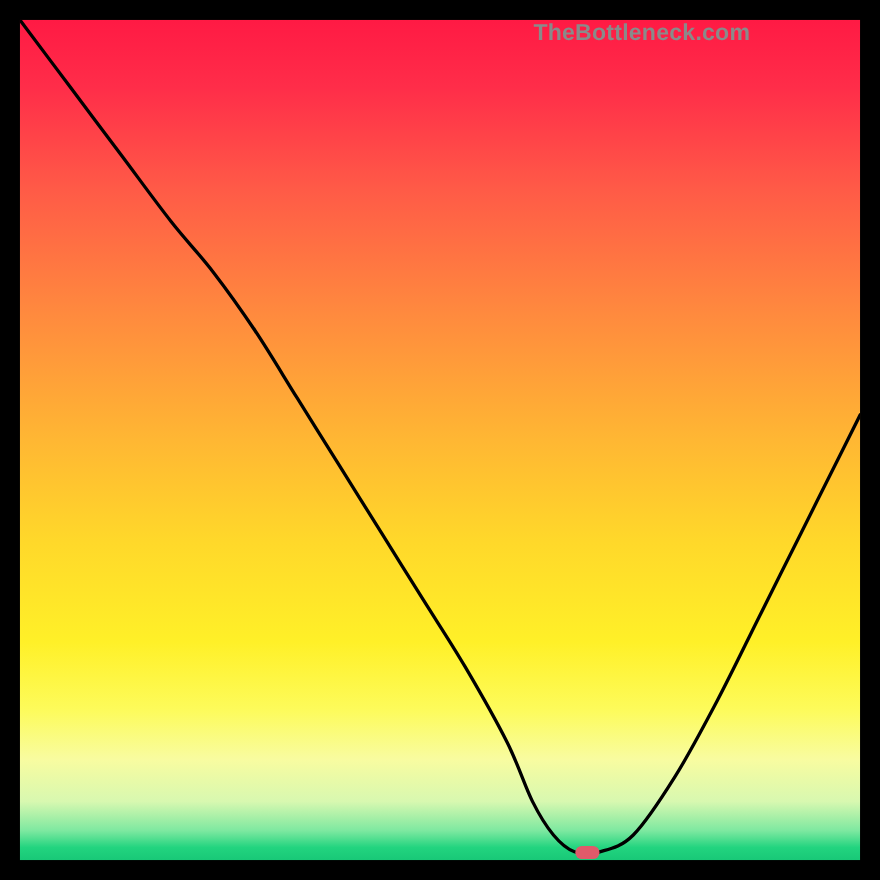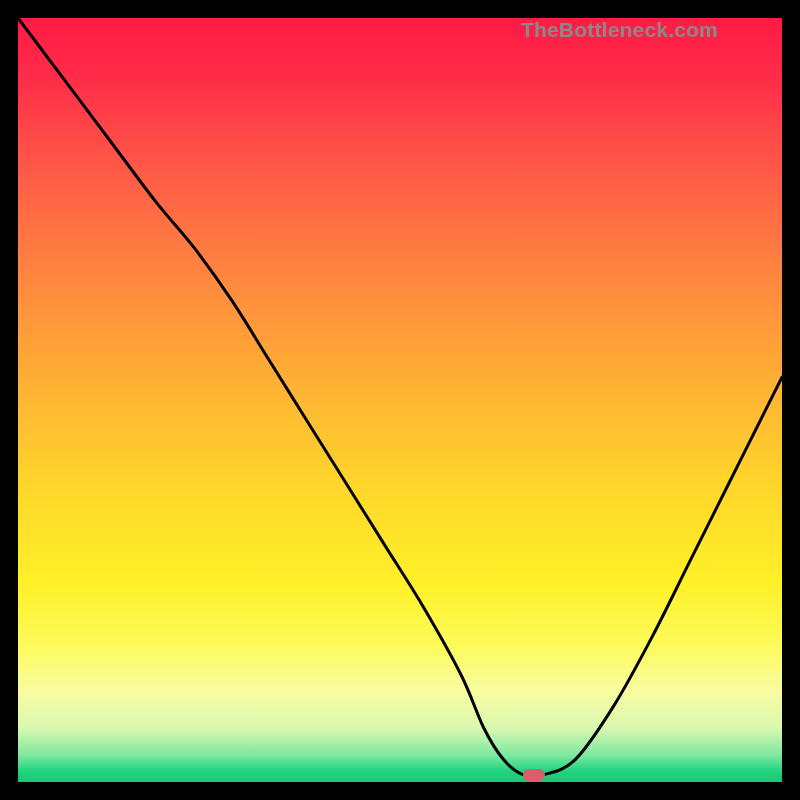--- a/index.html
+++ b/index.html
@@ -10,21 +10,20 @@
     background: #000000;
     overflow: hidden;
   }
   .frame {
     position: absolute;
     left: 18px;
     top: 18px;
     width: 668px;
     height: 764px;
     background: #000000;
-    padding-left: 36px;
   }
   .plot {
     position: absolute;
     left: 0;
     top: 0;
     width: 764px;
     height: 764px;
   }
   .watermark {
     position: absolute;

